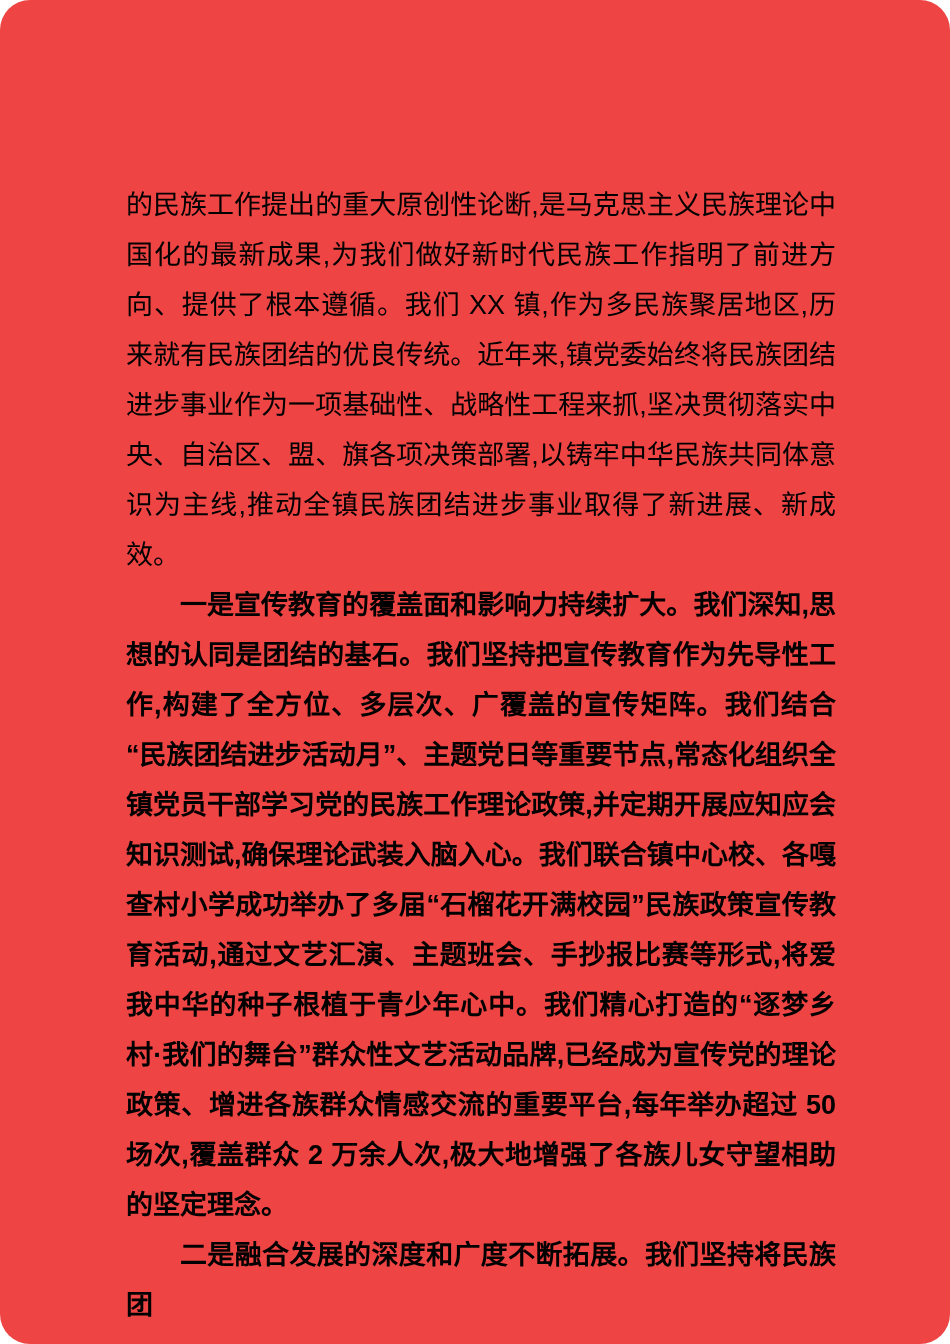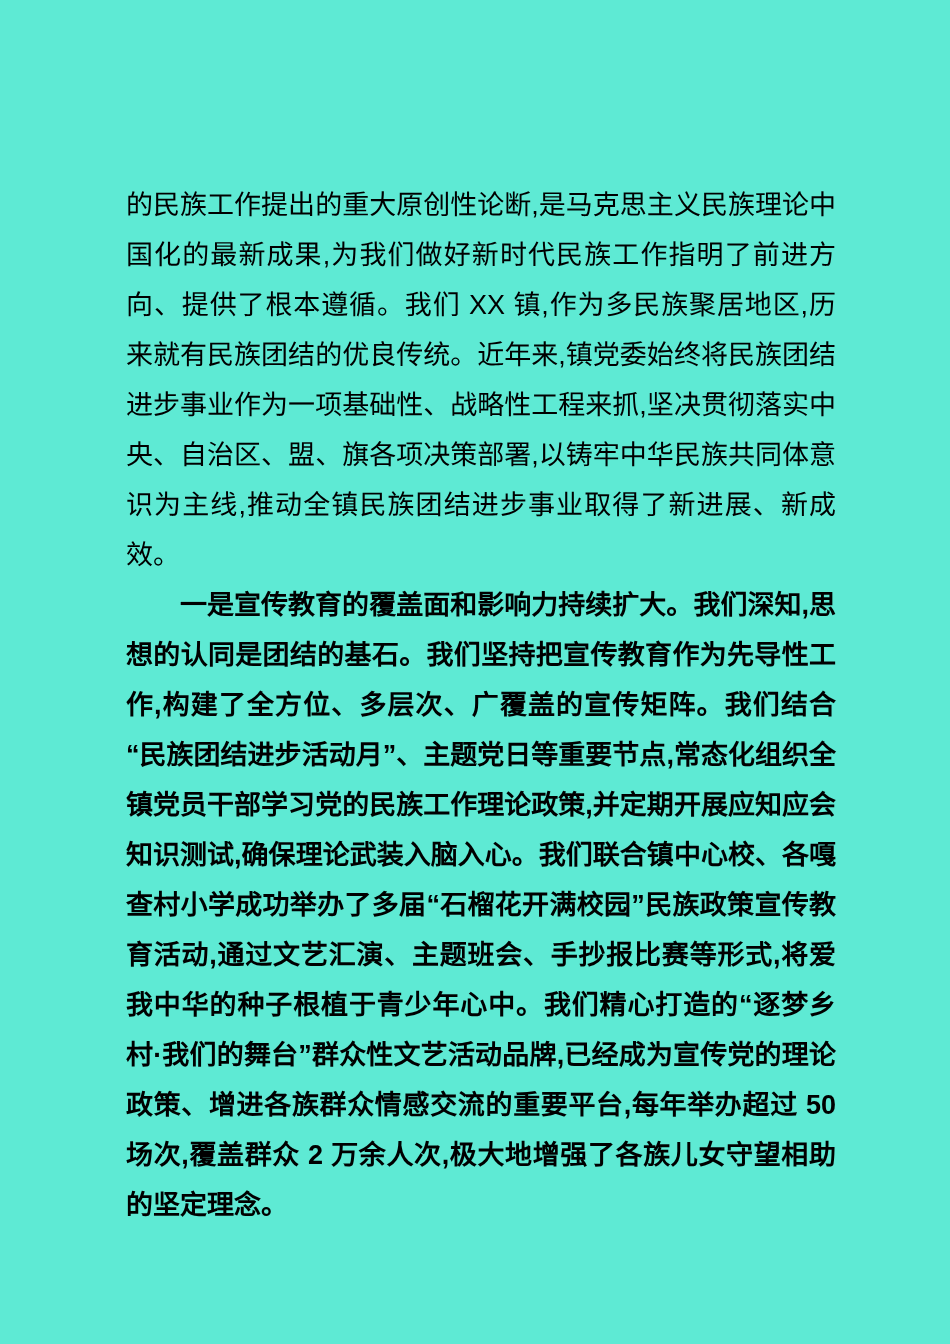--- a/index.html
+++ b/index.html
@@ -4,22 +4,23 @@
 <style>
   html, body {
     margin: 0;
     padding: 0;
     background: #ffffff;
   }
   .page {
     position: relative;
     width: 950px;
     height: 1344px;
-    background: #5eead4;
+    background: #ef4444;
     overflow: hidden;
+    border-radius: 30px;
   }
   .text-block {
     position: absolute;
     top: 180px;
     left: 126px;
     width: 710px;
     color: #000000;
     font-family: "Liberation Sans", "DejaVu Sans", sans-serif;
     font-size: 27px;
     line-height: 50px;
@@ -36,14 +37,15 @@
     font-weight: bold;
   }
 </style>
 </head>
 <body>
 
 <div class="page">
   <div class="text-block">
     <p>的民族工作提出的重大原创性论断,是马克思主义民族理论中国化的最新成果,为我们做好新时代民族工作指明了前进方向、提供了根本遵循。我们 XX 镇,作为多民族聚居地区,历来就有民族团结的优良传统。近年来,镇党委始终将民族团结进步事业作为一项基础性、战略性工程来抓,坚决贯彻落实中央、自治区、盟、旗各项决策部署,以铸牢中华民族共同体意识为主线,推动全镇民族团结进步事业取得了新进展、新成效。</p>
     <p class="indent">一是宣传教育的覆盖面和影响力持续扩大。我们深知,思想的认同是团结的基石。我们坚持把宣传教育作为先导性工作,构建了全方位、多层次、广覆盖的宣传矩阵。我们结合“民族团结进步活动月”、主题党日等重要节点,常态化组织全镇党员干部学习党的民族工作理论政策,并定期开展应知应会知识测试,确保理论武装入脑入心。我们联合镇中心校、各嘎查村小学成功举办了多届“石榴花开满校园”民族政策宣传教育活动,通过文艺汇演、主题班会、手抄报比赛等形式,将爱我中华的种子根植于青少年心中。我们精心打造的“逐梦乡村·我们的舞台”群众性文艺活动品牌,已经成为宣传党的理论政策、增进各族群众情感交流的重要平台,每年举办超过 50 场次,覆盖群众 2 万余人次,极大地增强了各族儿女守望相助的坚定理念。</p>
+    <p class="indent">二是融合发展的深度和广度不断拓展。我们坚持将民族团</p>
   </div>
 </div>
 
 </body></html>

